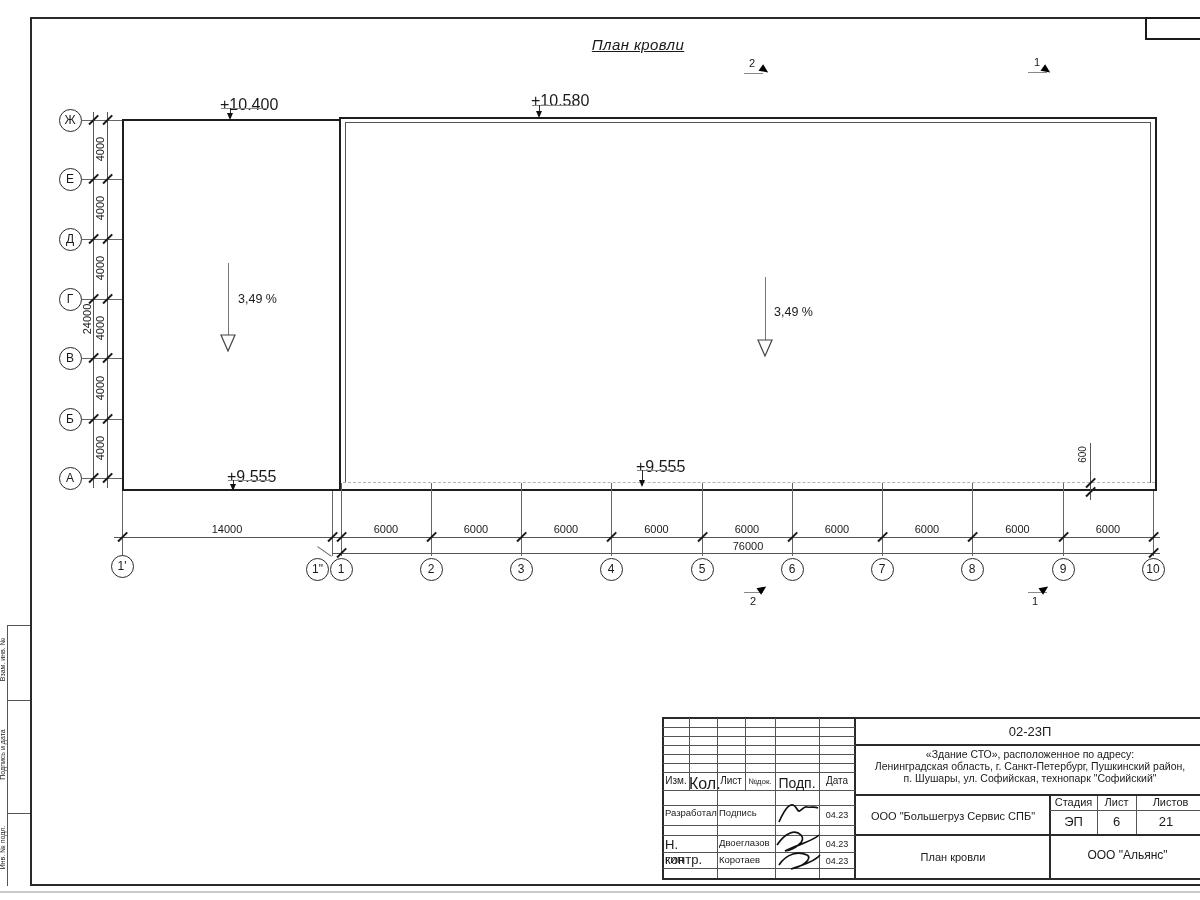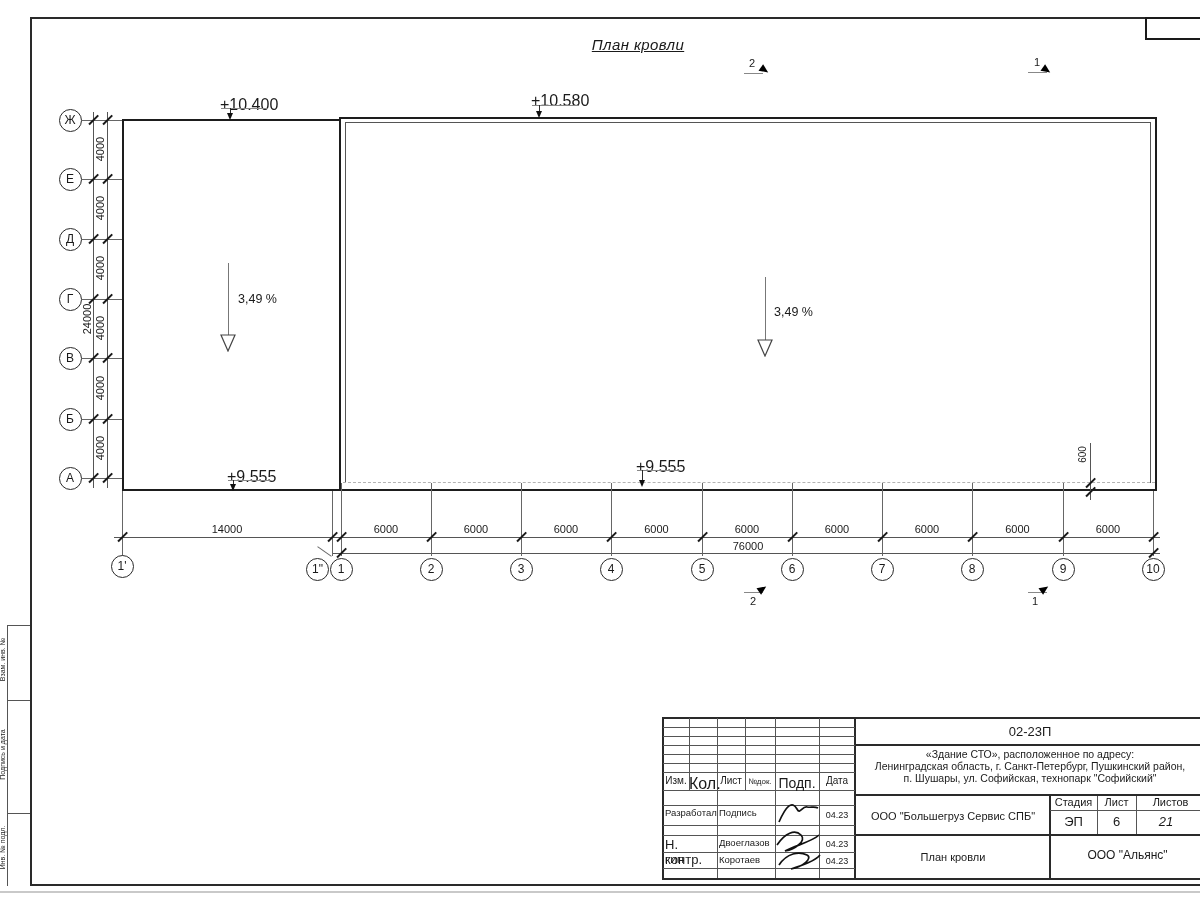--- a/index.html
+++ b/index.html
@@ -183,21 +183,21 @@
     <div class="tb-txt ctr" style="left:855px;top:724px;width:350px;font-size:13px;">02-23П</div>
     <div class="tb-txt ctr" style="left:857px;top:748px;width:346px;font-size:10.5px;">«Здание СТО», расположенное по адресу:</div>
     <div class="tb-txt ctr" style="left:857px;top:760px;width:346px;font-size:10.5px;">Ленинградская область, г. Санкт-Петербург, Пушкинский район,</div>
     <div class="tb-txt ctr" style="left:857px;top:772px;width:346px;font-size:10.5px;">п. Шушары, ул. Софийская, технопарк "Софийский"</div>
     <div class="tb-txt ctr" style="left:857px;top:810px;width:192px;font-size:11px;">ООО "Большегруз Сервис СПБ"</div>
     <div class="tb-txt ctr" style="left:1050px;top:796px;width:47px;font-size:11px;">Стадия</div>
     <div class="tb-txt ctr" style="left:1097px;top:796px;width:39px;font-size:11px;">Лист</div>
     <div class="tb-txt ctr" style="left:1136px;top:796px;width:69px;font-size:11px;">Листов</div>
     <div class="tb-txt ctr" style="left:1050px;top:814px;width:47px;font-size:13px;">ЭП</div>
     <div class="tb-txt ctr" style="left:1097px;top:814px;width:39px;font-size:13px;">6</div>
-    <div class="tb-txt ctr" style="left:1136px;top:814px;width:60px;font-size:13px;font-style:italic;">21</div>
+    <div class="tb-txt ctr" style="left:1136px;top:814px;width:60px;font-size:13px;">21</div>
     <div class="tb-txt ctr" style="left:857px;top:851px;width:192px;font-size:11px;">План кровли</div>
     <div class="tb-txt ctr" style="left:1050px;top:848px;width:155px;font-size:12px;">ООО "Альянс"</div>
   </div>
 
 <div class="" style="position:absolute;left:82px;top:119.5px;width:40px;height:1px;background:#666;"></div>
     <div class="tick" style="left:86.5px;top:119.2px;"></div>
     <div class="tick" style="left:100.5px;top:119.2px;"></div>
     <div class="bubble" style="left:58.5px;top:108.5px;">Ж</div>
     <div class="" style="position:absolute;left:82px;top:178.5px;width:40px;height:1px;background:#666;"></div>
     <div class="tick" style="left:86.5px;top:178.2px;"></div>

